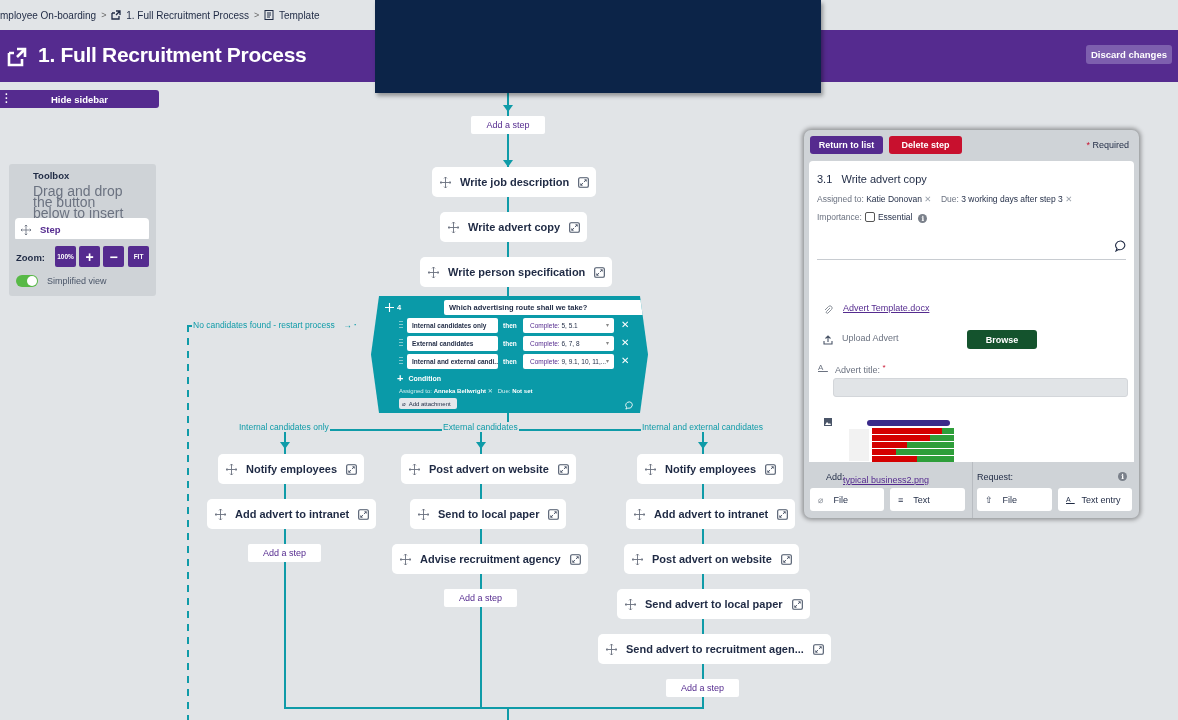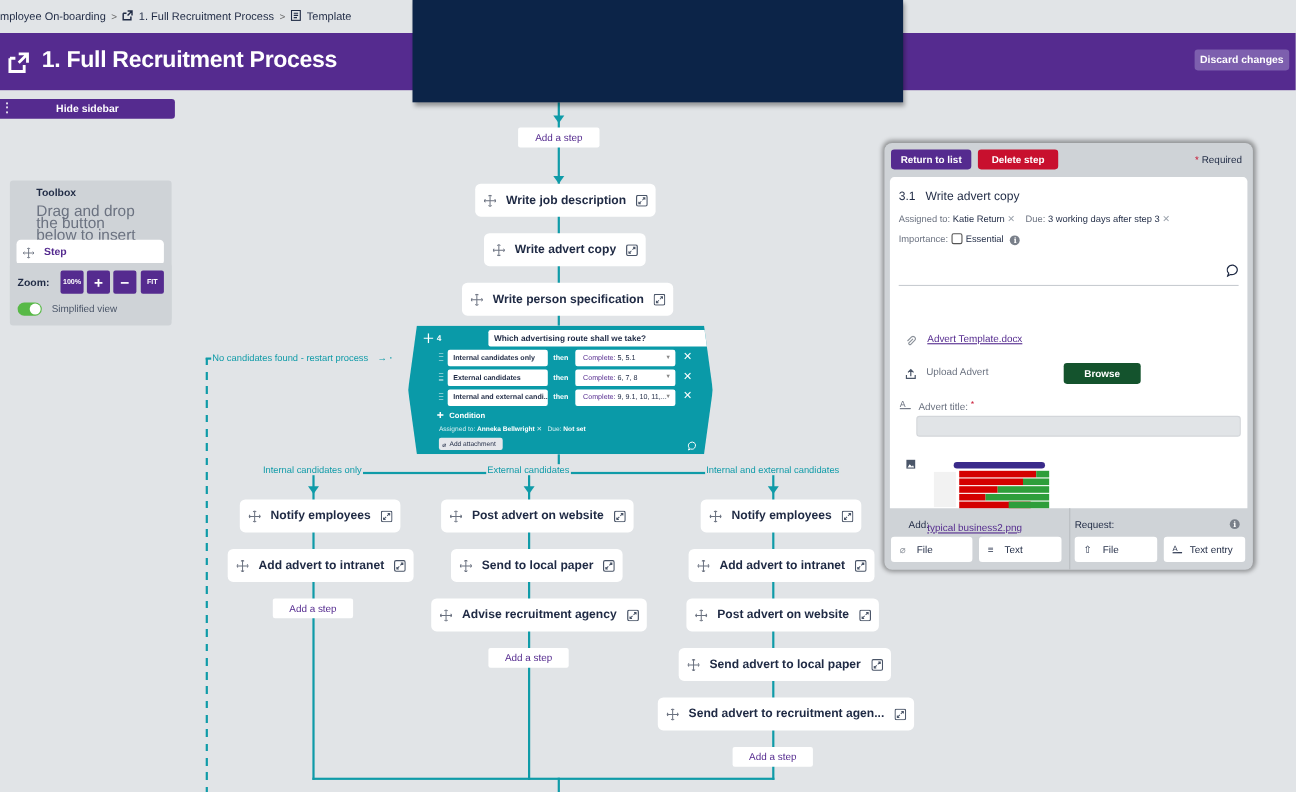--- a/index.html
+++ b/index.html
@@ -384,21 +384,21 @@
 <div class="abs panel">
   <button class="btn-return">Return to list</button>
   <button class="btn-delete">Delete step</button>
   <div class="required"><span class="star">*</span> <span>Required</span></div>
 
   <div class="panel-body">
     <div class="step-title">
       <span>3.1</span>&nbsp;&nbsp;&nbsp;<span>Write advert copy</span>
     </div>
     <div class="meta" style="top:33px;">
-      <span>Assigned to:</span> <span class="v">Katie Return</span> <span class="x">✕</span>&nbsp;&nbsp;&nbsp;
+      <span>Assigned to:</span> <span class="v">Katie Donovan</span> <span class="x">✕</span>&nbsp;&nbsp;&nbsp;
       <span>Due:</span> <span class="v">3 working days after step 3</span> <span class="x">✕</span>
     </div>
     <div class="meta" style="top:51px;">
       <span>Importance:</span><span class="chk"></span><span class="v">Essential</span><span class="info-i">i</span>
     </div>
     <svg class="comment-icon" viewBox="0 0 12 12">
         <path d="M6 1 A5 4.4 0 1 1 3.5 9.6 L1 11 L2 8.4 A5 4.4 0 0 1 6 1 Z" stroke="#1f2a44" stroke-width="1.1" fill="none"></path>
       </svg>
     <div class="divider"></div>
 

